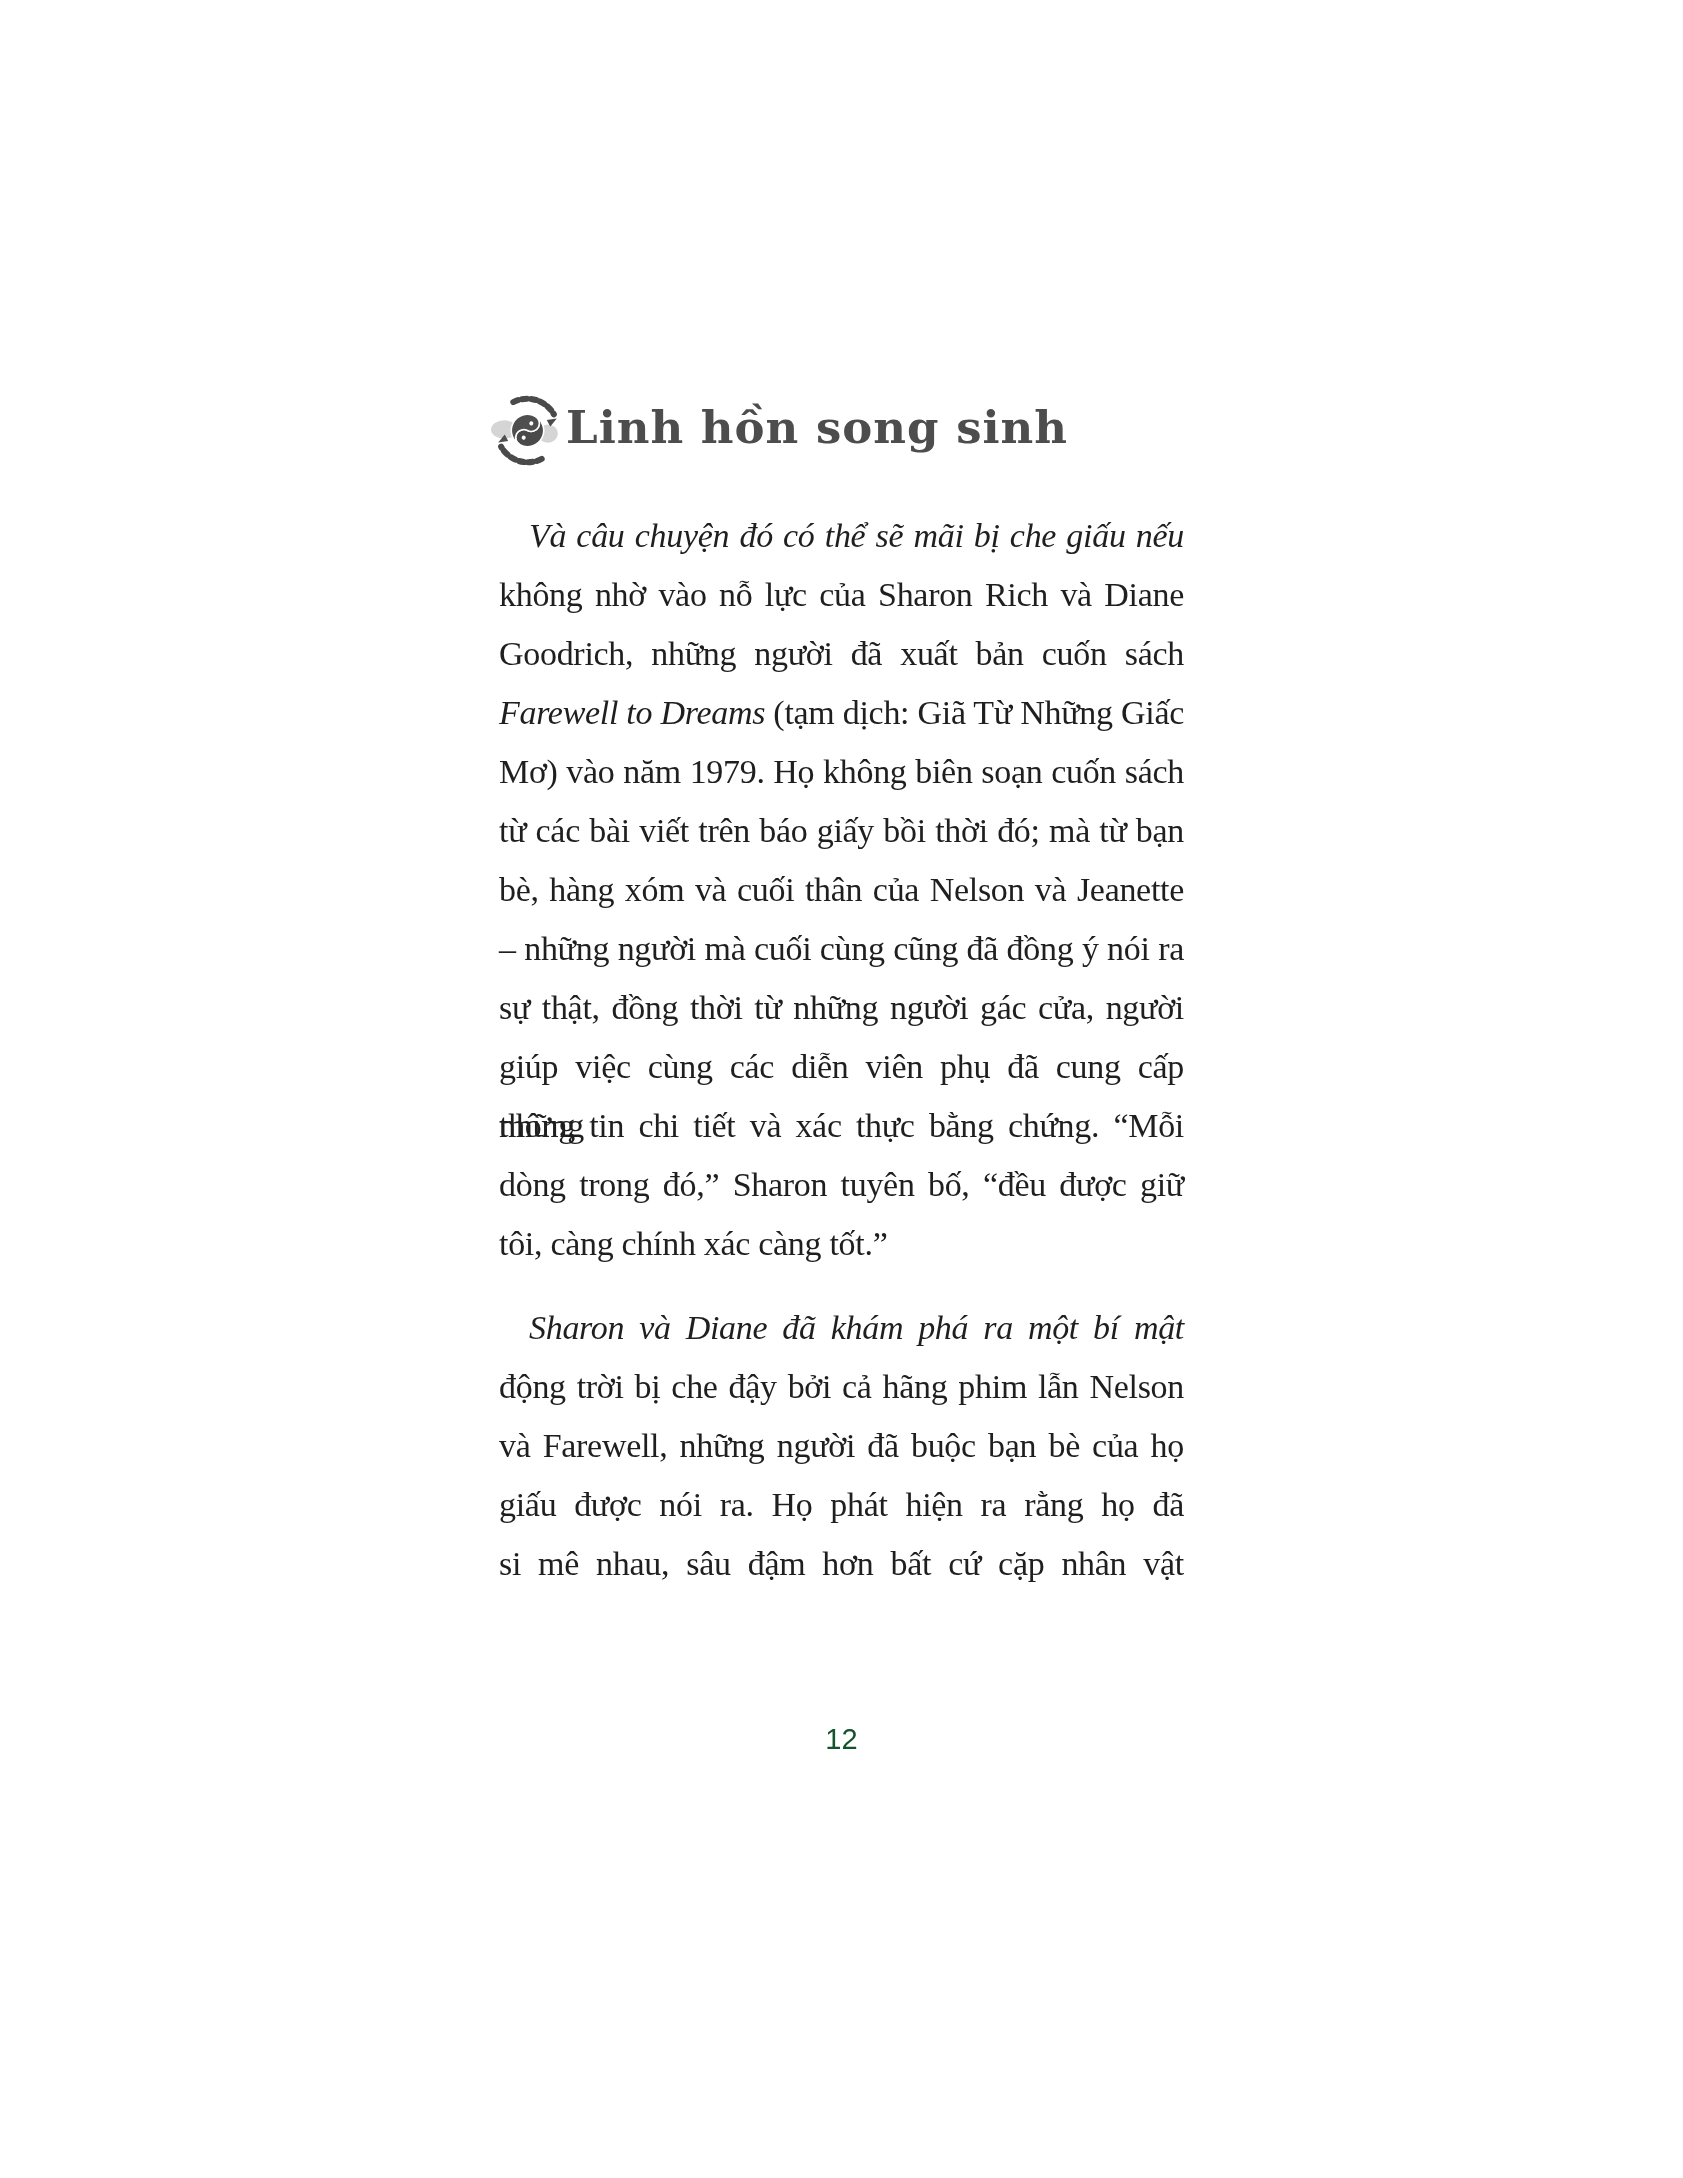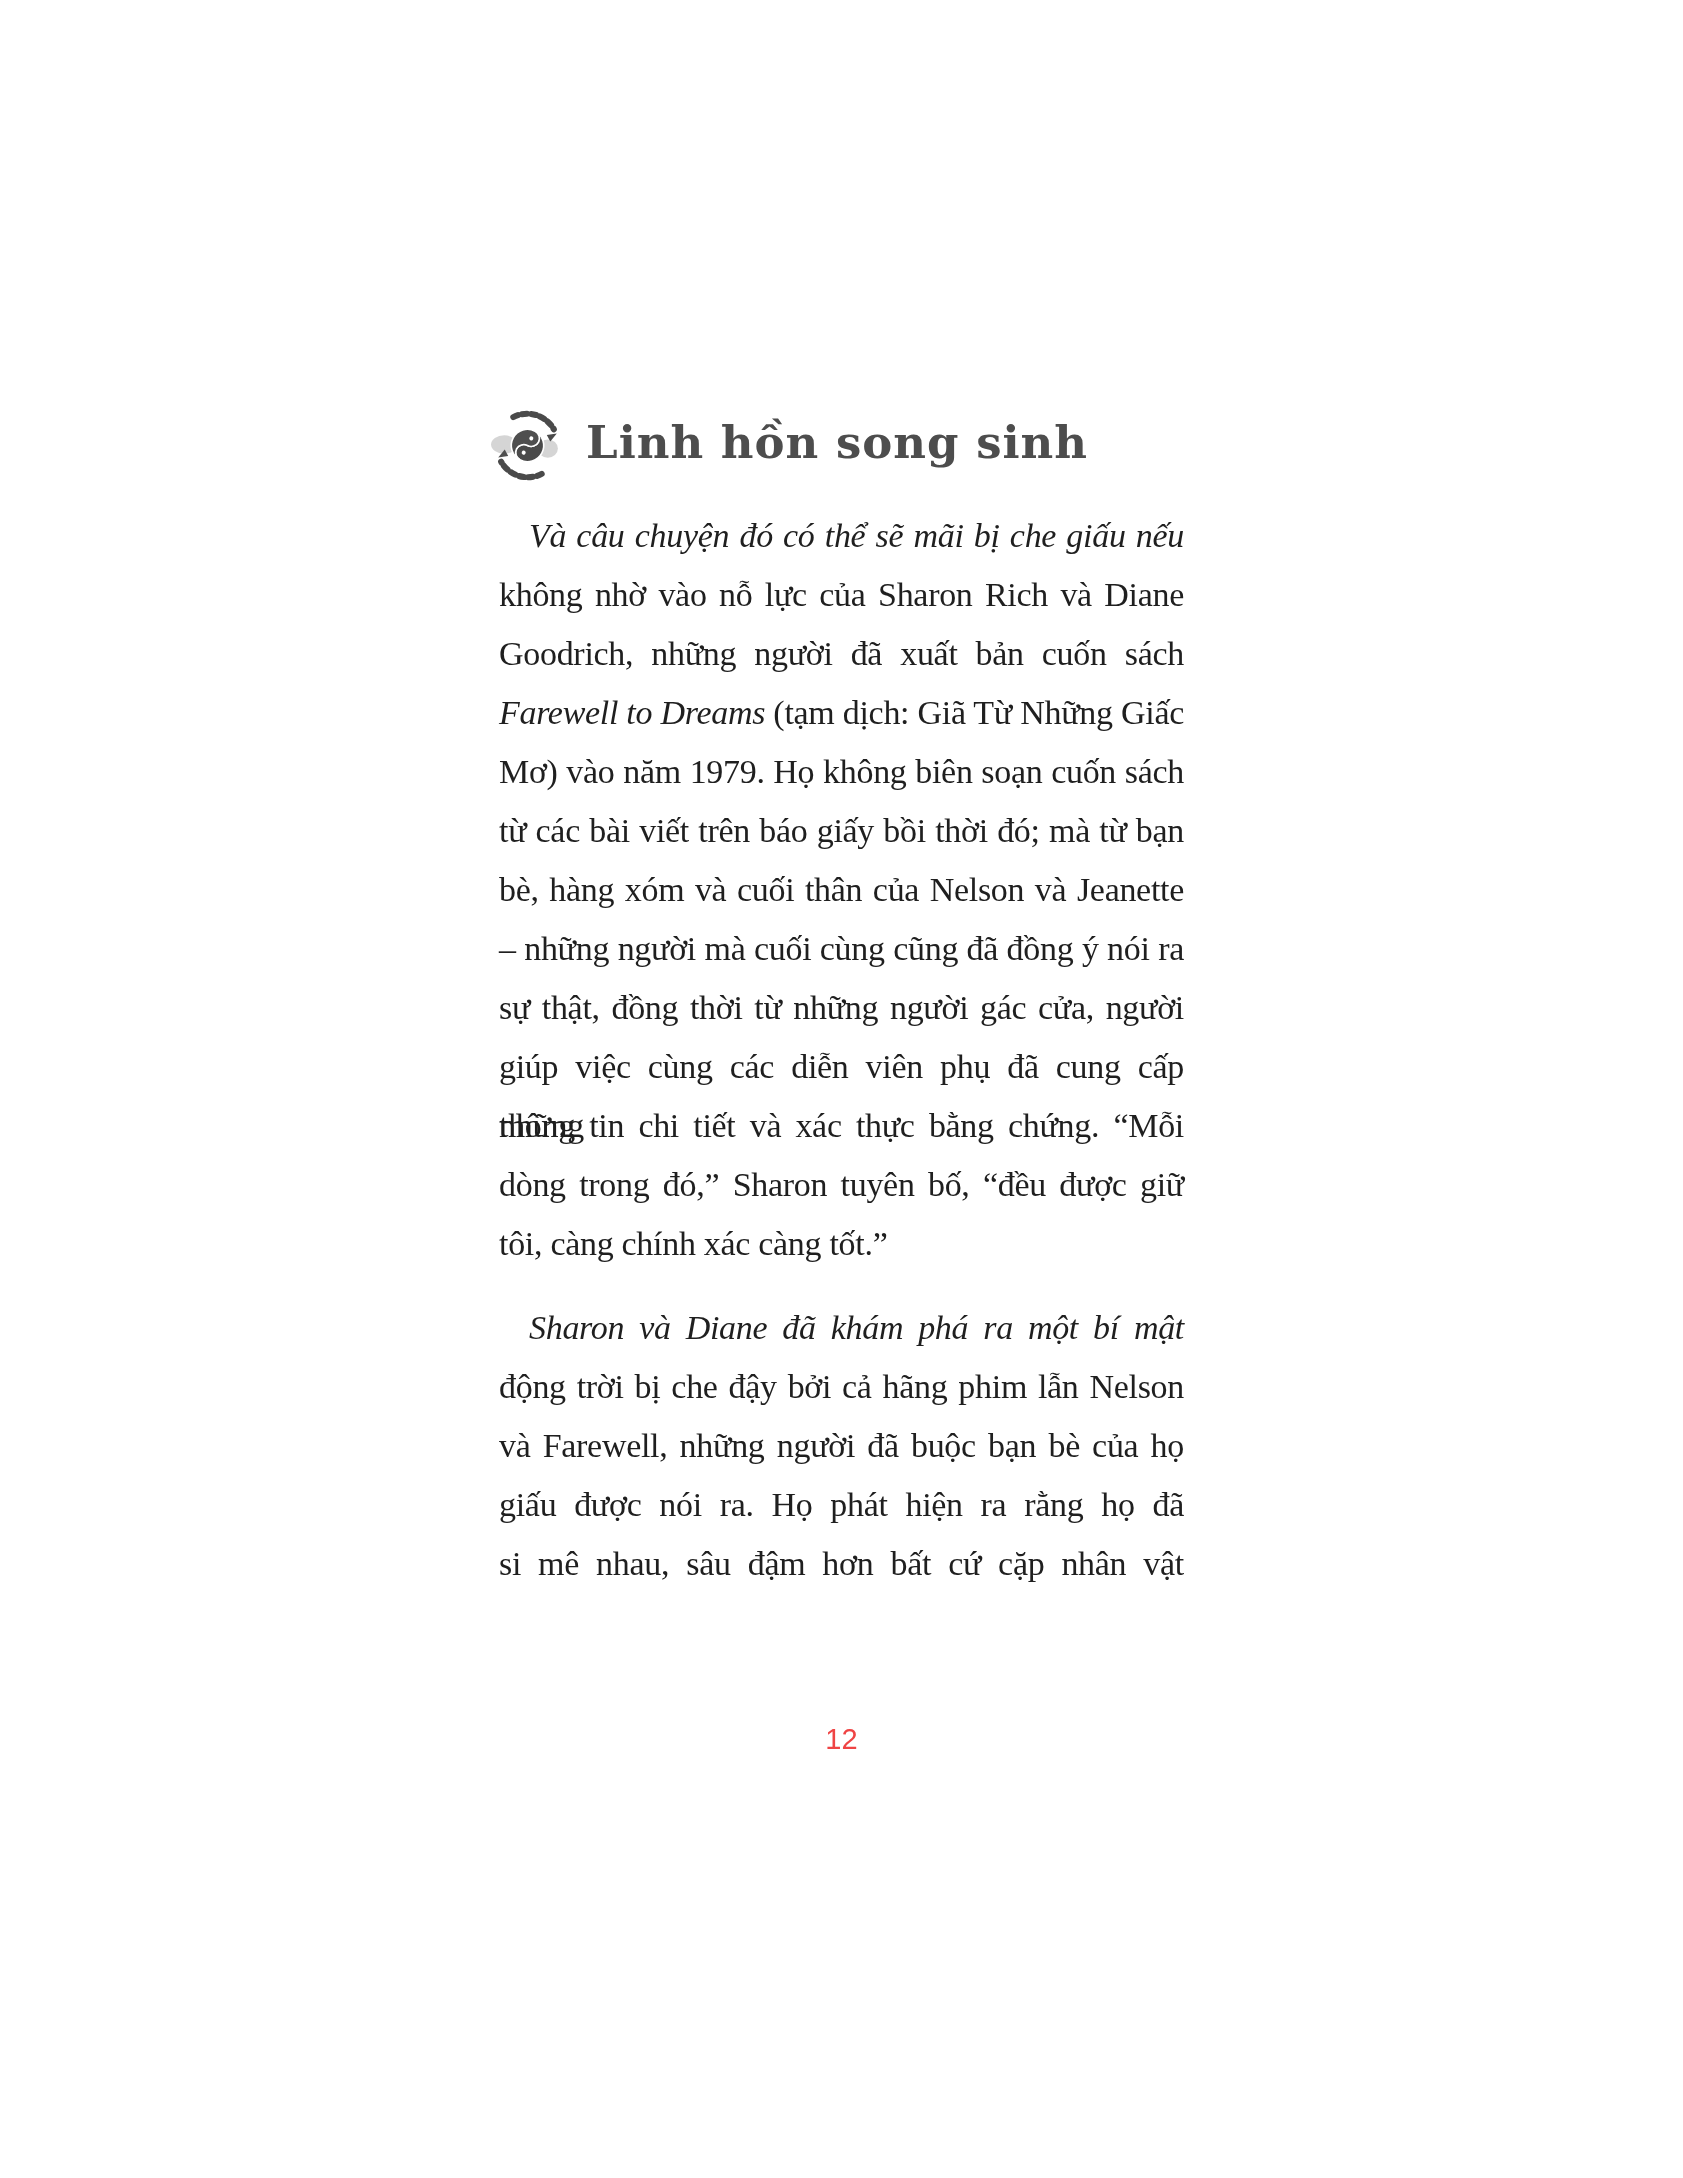--- a/index.html
+++ b/index.html
@@ -4,22 +4,22 @@
 <style>
   html,body{margin:0;padding:0;background:#ffffff;}
   .page{
     position:relative;
     width:1683px;height:2178px;
     background:#ffffff;
     font-family:"Liberation Serif",serif;
     overflow:hidden;
   }
   .header{
-    position:absolute;left:489px;top:407px;
-    display:flex;align-items:center;gap:20px;
+    position:absolute;left:489px;top:392px;
+    display:flex;align-items:center;gap:0;
   }
   .logo{width:77px;height:77px;flex:0 0 auto;}
   .title{
     font-family:"DejaVu Serif",serif;
     font-size:45px;font-weight:600;
     color:#4d4d4d;letter-spacing:1px;
     white-space:nowrap;
     padding-bottom:6px;
   }
   .text-block{
@@ -35,21 +35,21 @@
     white-space:normal;
   }
   .line.last{text-align-last:left;}
   .line.indent{text-indent:30px;font-style:italic;}
   .para-gap{margin-top:25px;}
   .italic{font-style:italic;}
   .pagenum{
     position:absolute;top:1723px;left:499px;width:685px;
     text-align:center;
     font-family:"Liberation Sans",sans-serif;
-    font-size:29px;color:#ef4444;
+    font-size:29px;color:#14532d;
   }
 </style>
 </head>
 <body>
 
 <div class="page">
 
   <div class="header">
     <svg class="logo" viewBox="0 0 76 76" aria-hidden="true">
 

